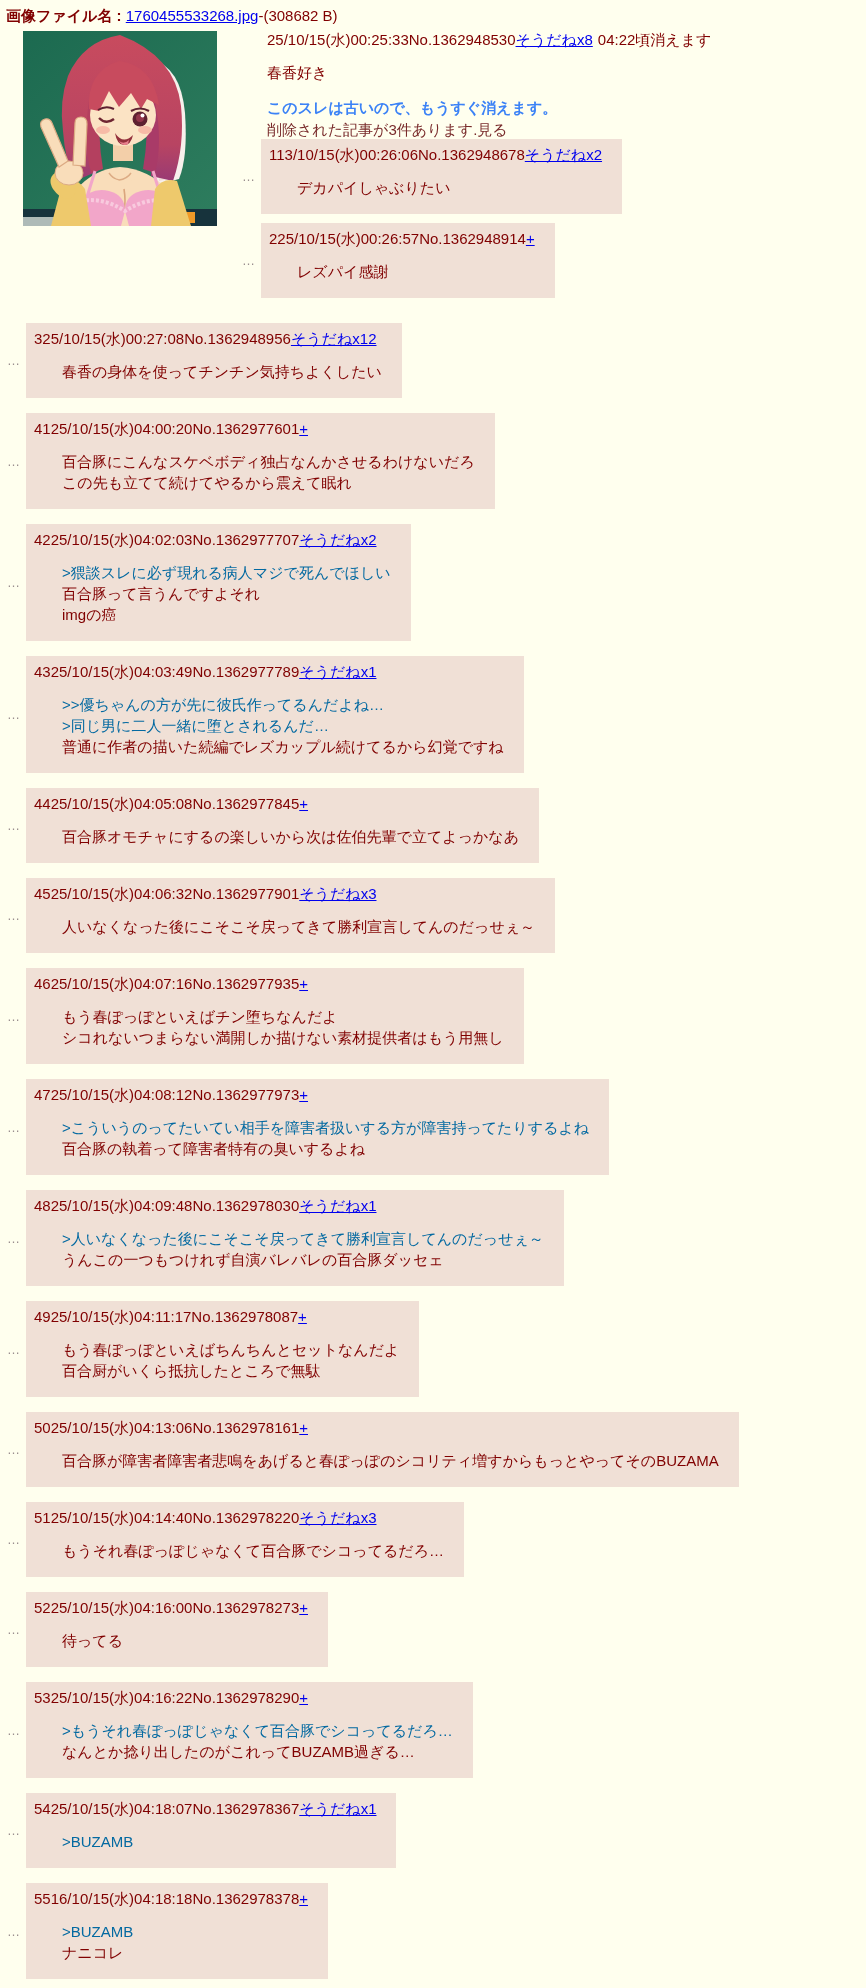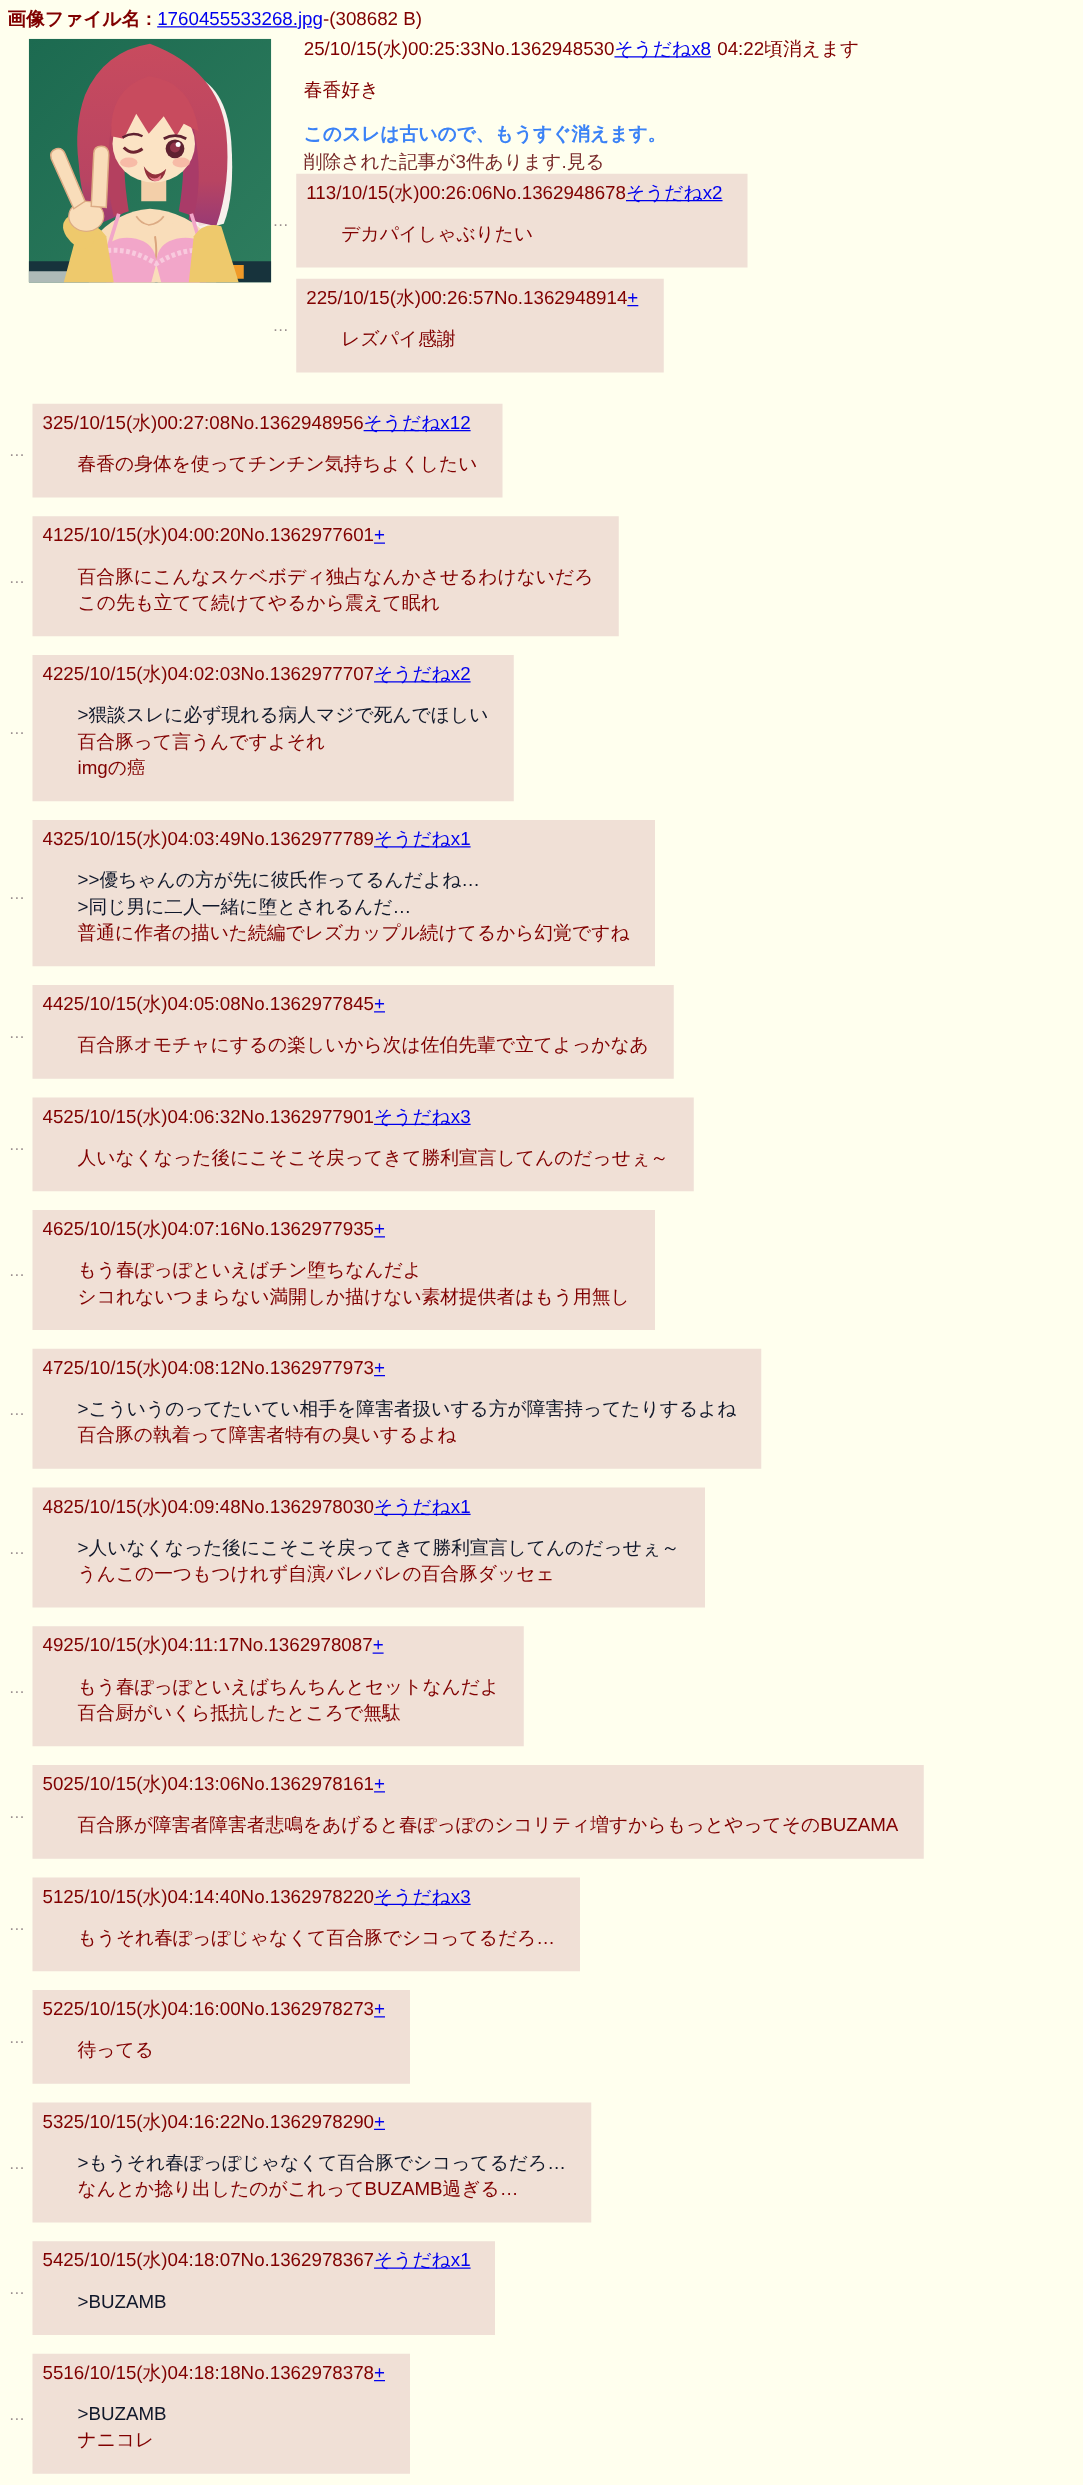--- a/index.html
+++ b/index.html
@@ -11,21 +11,21 @@
     width:866px;
   }
   a{color:#0000EE;text-decoration:underline;cursor:pointer;}
   .page{padding:4px 6px 10px 4px;}
 
   .filehead{margin:2px 0 3px 2px;line-height:19px;}
   .file-label{font-weight:bold;}
 
   .op-row{display:flex;align-items:flex-start;}
   .thumb{width:194px;height:195px;margin:3px 0 0 19px;flex:0 0 auto;cursor:pointer;display:block;}
-  .op-col{margin-left:1px;flex:1 1 auto;min-width:0;}
+  .op-col{margin-left:25px;flex:1 1 auto;min-width:0;}
 
   .op-head{padding-left:25px;line-height:21px;margin-top:1px;white-space:nowrap;}
   .op-expire{margin-left:5px;}
   .op-body{padding-left:25px;margin-top:13px;line-height:20px;}
   .warning{padding-left:25px;margin-top:15px;color:#3b82f6;font-weight:bold;line-height:19px;}
   .deleted{padding-left:25px;margin-top:3px;line-height:19px;color:#782a2a;}
   .deleted a{color:#782a2a;text-decoration:none;}
 
   .reply-row{display:flex;align-items:center;margin-bottom:15px;}
   .op-col .reply-row{margin-bottom:9px;}
@@ -34,21 +34,21 @@
   .reply-box{
     background:#F0E0D6;
     padding:5px 20px 16px 8px;
     width:fit-content;
     max-width:790px;
     box-sizing:border-box;
   }
   .reply-head{line-height:21px;white-space:nowrap;}
   .bq{margin:12px 0 0 28px;line-height:21px;}
   .line{display:block;}
-  .line.quote{color:#0f172a;}
+  .line.quote{color:#0369a1;}
   .line:empty{display:none;}
 
   .replies{margin-left:3px;margin-top:16px;}
 </style>
 </head>
 <body>
 
 <div class="page">
 
   <div class="filehead">

